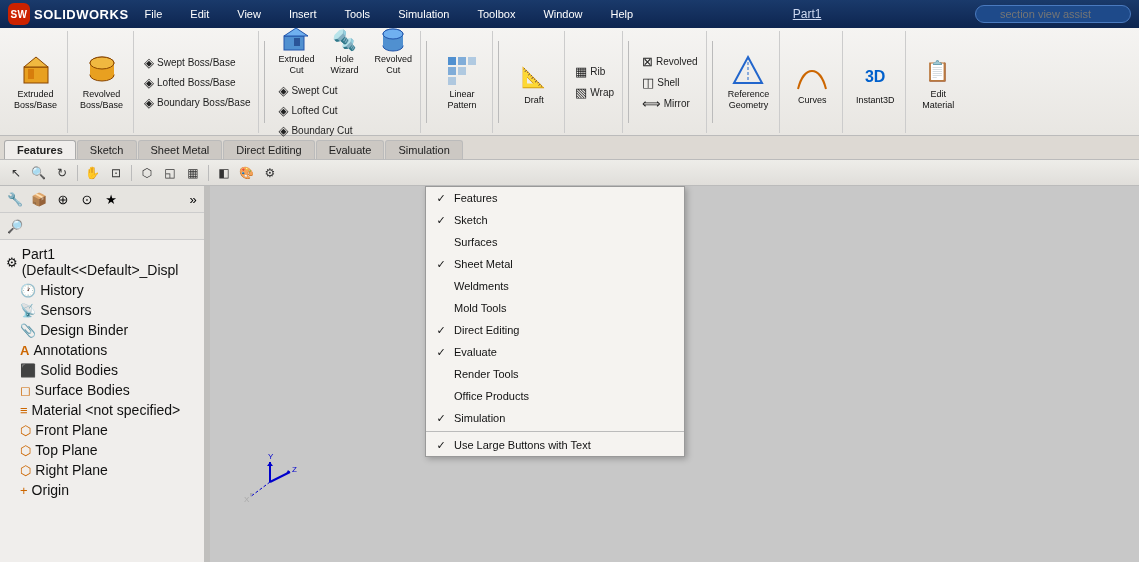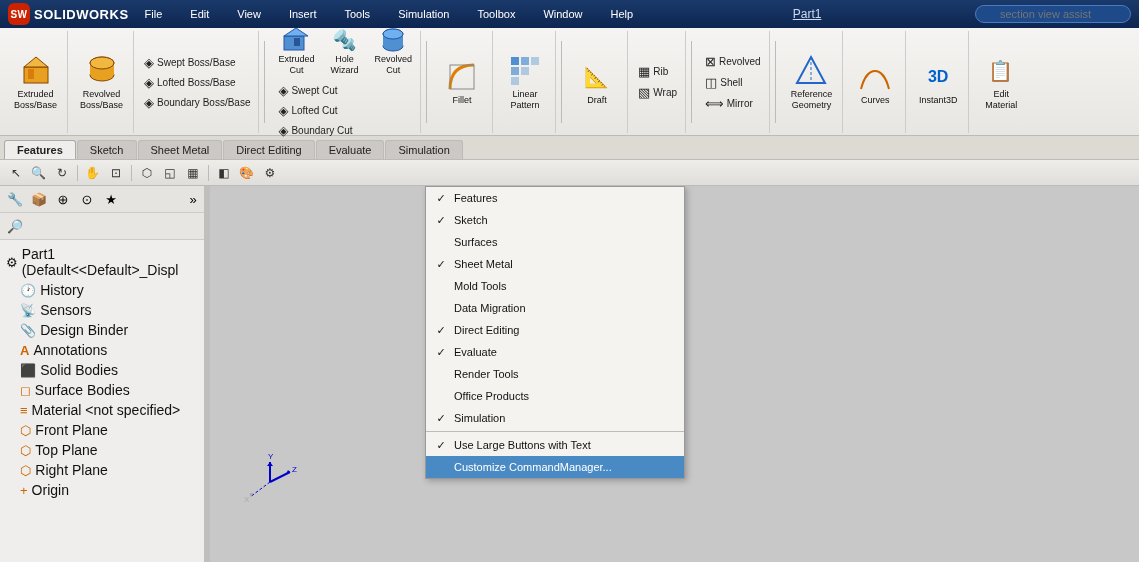--- a/index.html
+++ b/index.html
@@ -419,31 +419,20 @@
       <span>Lofted Cut</span>
     </div>
     <div class="small-btn">
       <span class="sicon">◈</span>
       <span>Boundary Cut</span>
     </div>
   </div>
 
   <div class="separator-v"></div>
 
-  <div class="toolbar-group">
-    <div class="tool-btn">
-      <div class="icon" style="height:36px;font-size:20px">
-        <svg width="32" height="32" viewBox="0 0 32 32">
-          <path d="M4 28 Q4 4 28 4" stroke="#e08000" stroke-width="3" fill="none"></path>
-          <rect x="4" y="4" width="24" height="24" fill="none" stroke="#888" stroke-width="1"></rect>
-        </svg>
-      </div>
-      <div class="label">Fillet</div>
-    </div>
-  </div>
 
   <div class="toolbar-group">
     <div class="tool-btn">
       <div class="icon" style="height:36px">
         <svg width="32" height="32" viewBox="0 0 32 32">
           <rect x="2" y="2" width="8" height="8" fill="#5090d0"></rect>
           <rect x="12" y="2" width="8" height="8" fill="#5090d0" opacity="0.7"></rect>
           <rect x="22" y="2" width="8" height="8" fill="#5090d0" opacity="0.4"></rect>
           <rect x="2" y="12" width="8" height="8" fill="#5090d0" opacity="0.7"></rect>
           <rect x="12" y="12" width="8" height="8" fill="#5090d0" opacity="0.4"></rect>
@@ -655,25 +644,25 @@
       <div class="cm-item">
         <span class="check">&nbsp;</span>
         <span>Surfaces</span>
       </div>
       <div class="cm-item">
         <span class="check">✓</span>
         <span>Sheet Metal</span>
       </div>
       <div class="cm-item">
         <span class="check">&nbsp;</span>
+        <span>Weldments</span>
+      </div>
+      <div class="cm-item">
+        <span class="check">&nbsp;</span>
         <span>Mold Tools</span>
-      </div>
-      <div class="cm-item">
-        <span class="check">&nbsp;</span>
-        <span>Data Migration</span>
       </div>
       <div class="cm-item">
         <span class="check">✓</span>
         <span>Direct Editing</span>
       </div>
       <div class="cm-item">
         <span class="check">✓</span>
         <span>Evaluate</span>
       </div>
       <div class="cm-item">
@@ -686,19 +675,15 @@
       </div>
       <div class="cm-item">
         <span class="check">✓</span>
         <span>Simulation</span>
       </div>
       <div class="cm-sep"></div>
       <div class="cm-item">
         <span class="check">✓</span>
         <span>Use Large Buttons with Text</span>
       </div>
-      <div class="cm-item highlighted">
-        <span class="check">&nbsp;</span>
-        <span>Customize CommandManager...</span>
-      </div>
     </div>
   </div>
 </div>
 
 </body></html>

